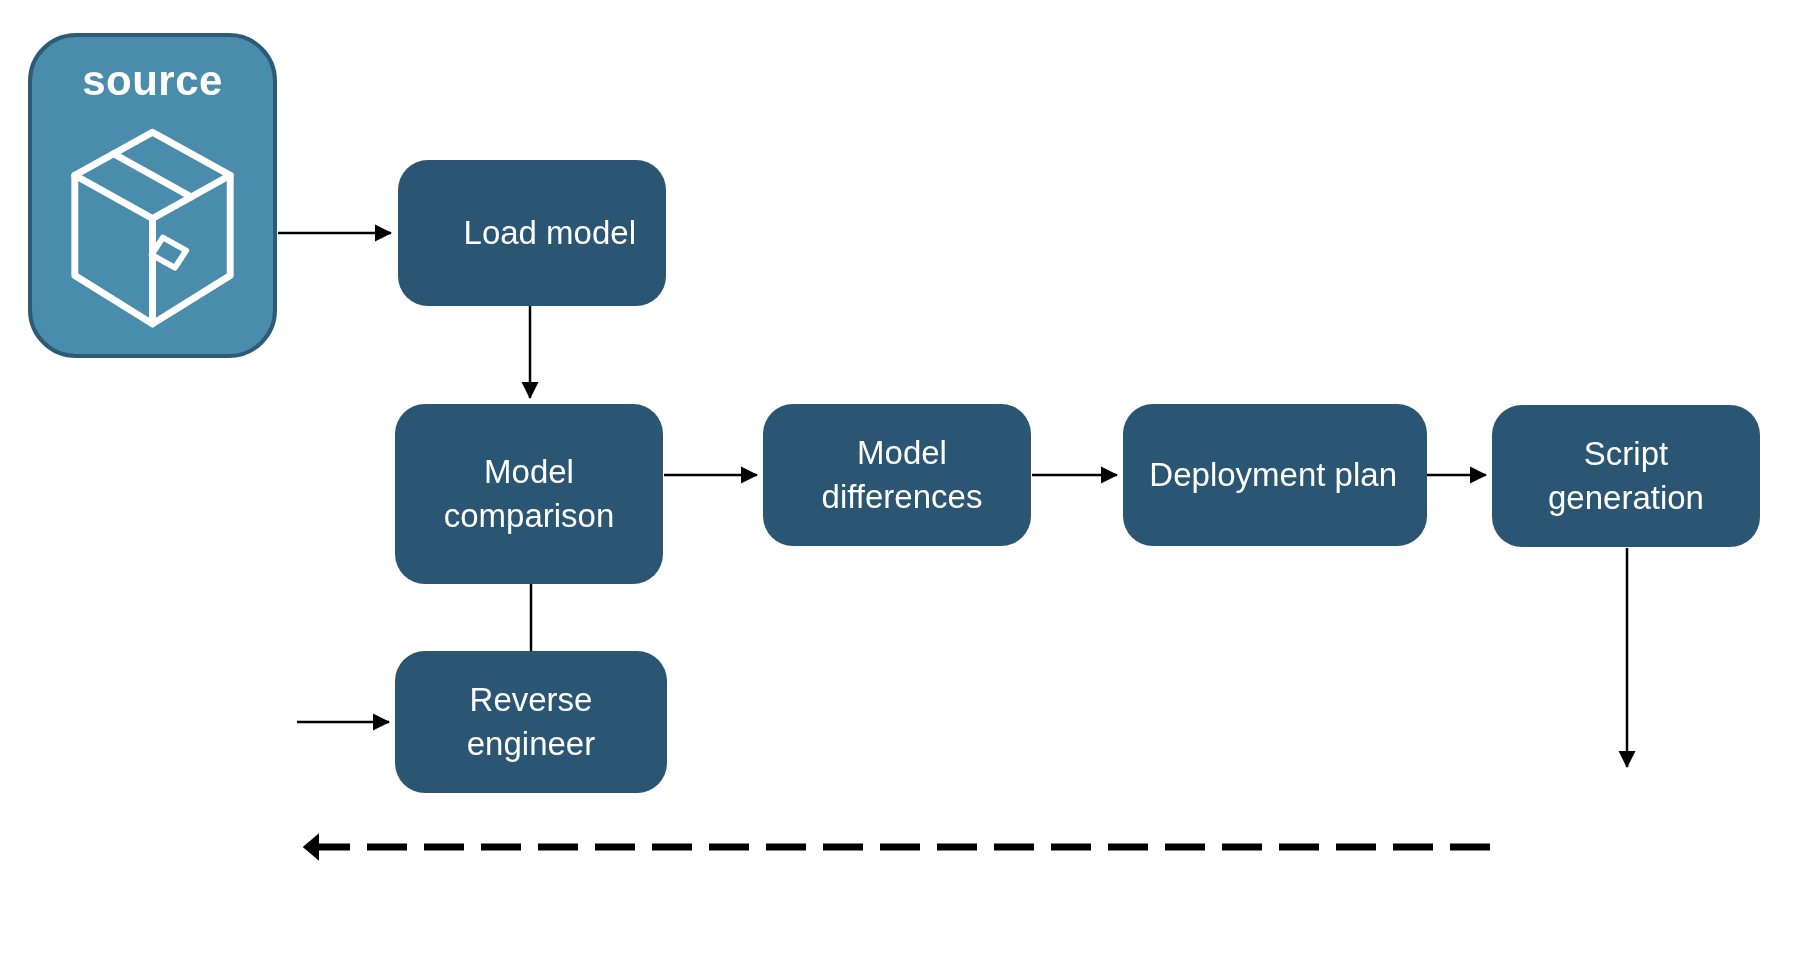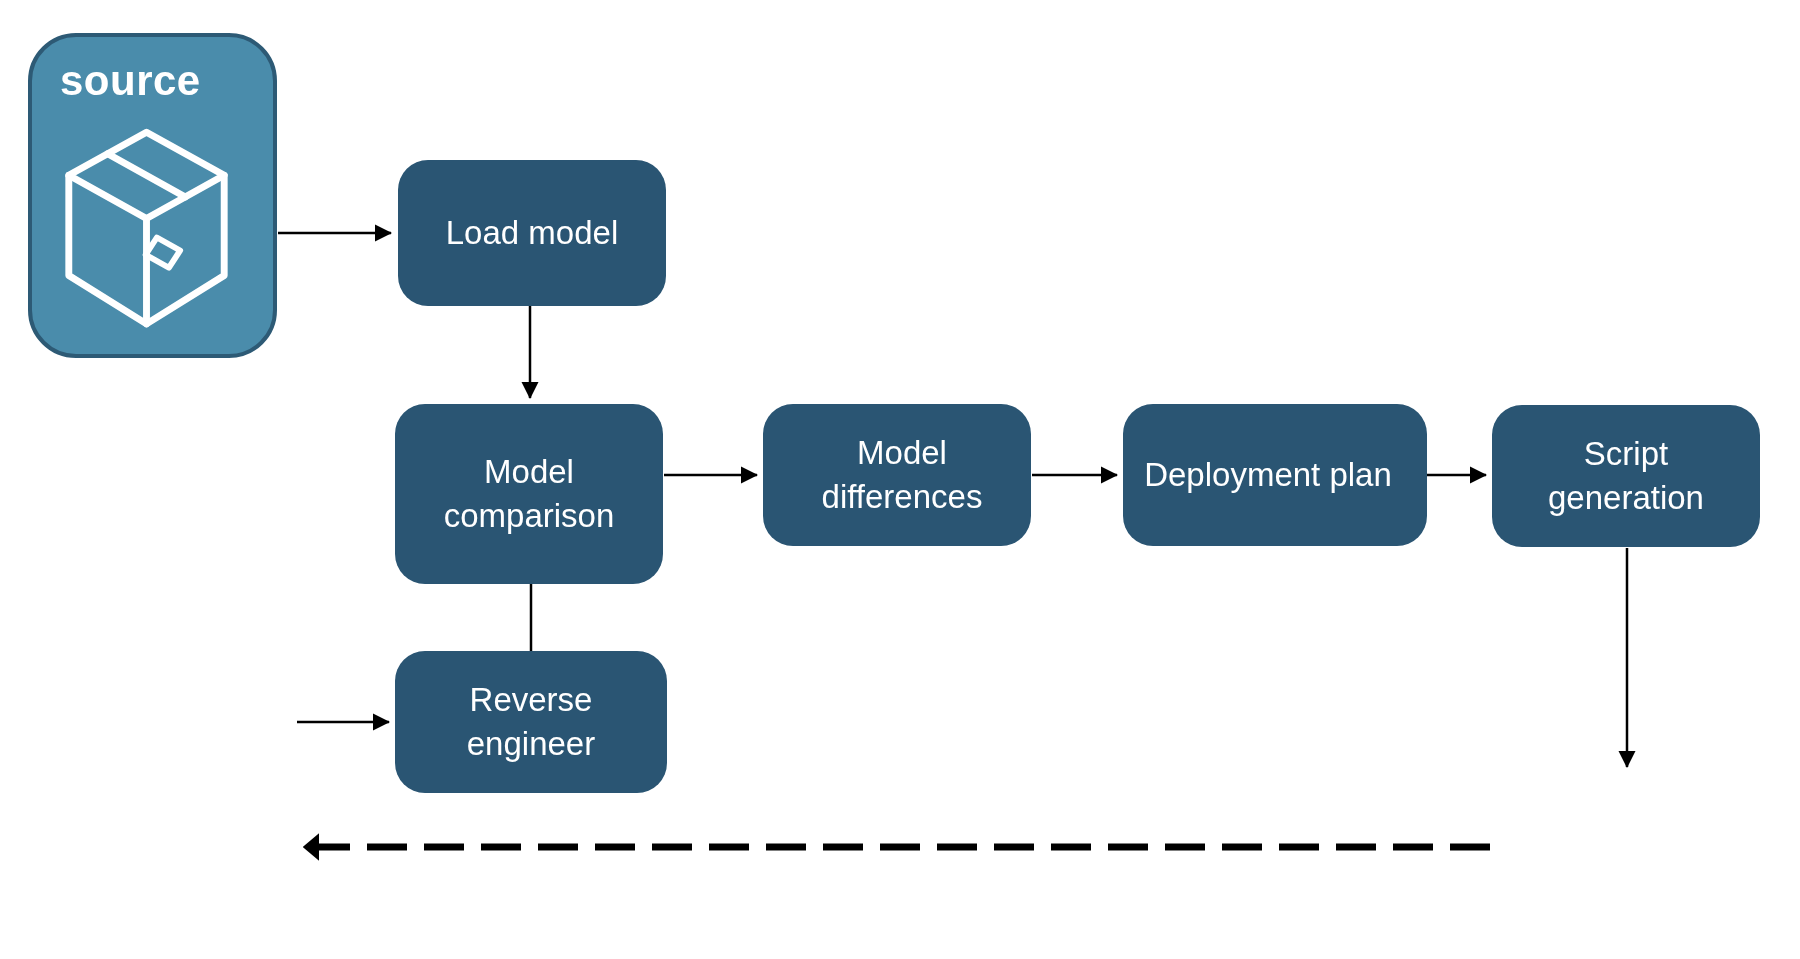--- a/index.html
+++ b/index.html
@@ -15,33 +15,32 @@
     position:relative;width:1800px;height:959px;overflow:hidden;
     background:var(--background);
     font-family:"Liberation Sans","DejaVu Sans",sans-serif;
   }
   .arrows{position:absolute;left:0;top:0;width:1800px;height:959px;z-index:1;}
   .node{position:absolute;z-index:2;box-sizing:border-box;}
   .step{
     background:var(--step-fill);
     border-radius:30px;
     color:var(--text);
-    display:flex;align-items:center;justify-content:center;
+    display:flex;align-items:center;justify-content:flex-end;
     text-align:center;
     font-size:33px;line-height:1.32;
     padding:0 30px;
   }
   .container-node{
     background:var(--container-fill);
     border:4px solid var(--container-border);
     border-radius:48px;
     color:var(--text);
-    display:flex;flex-direction:column;align-items:flex-start;
+    display:flex;flex-direction:column;align-items:center;
     gap:22px;
-    padding-left:28px;
   }
   .container-title{
     font-size:42px;font-weight:bold;margin-top:20px;letter-spacing:0.5px;
   }
   .icon{display:block;}
 
   #n-source{left:28px;top:33px;width:249px;height:325px;}
   #n-target{left:45px;top:603px;width:252px;height:327px;}
   #n-load-model{left:398px;top:160px;width:268px;height:146px;}
   #n-model-comparison{left:395px;top:404px;width:268px;height:180px;}

